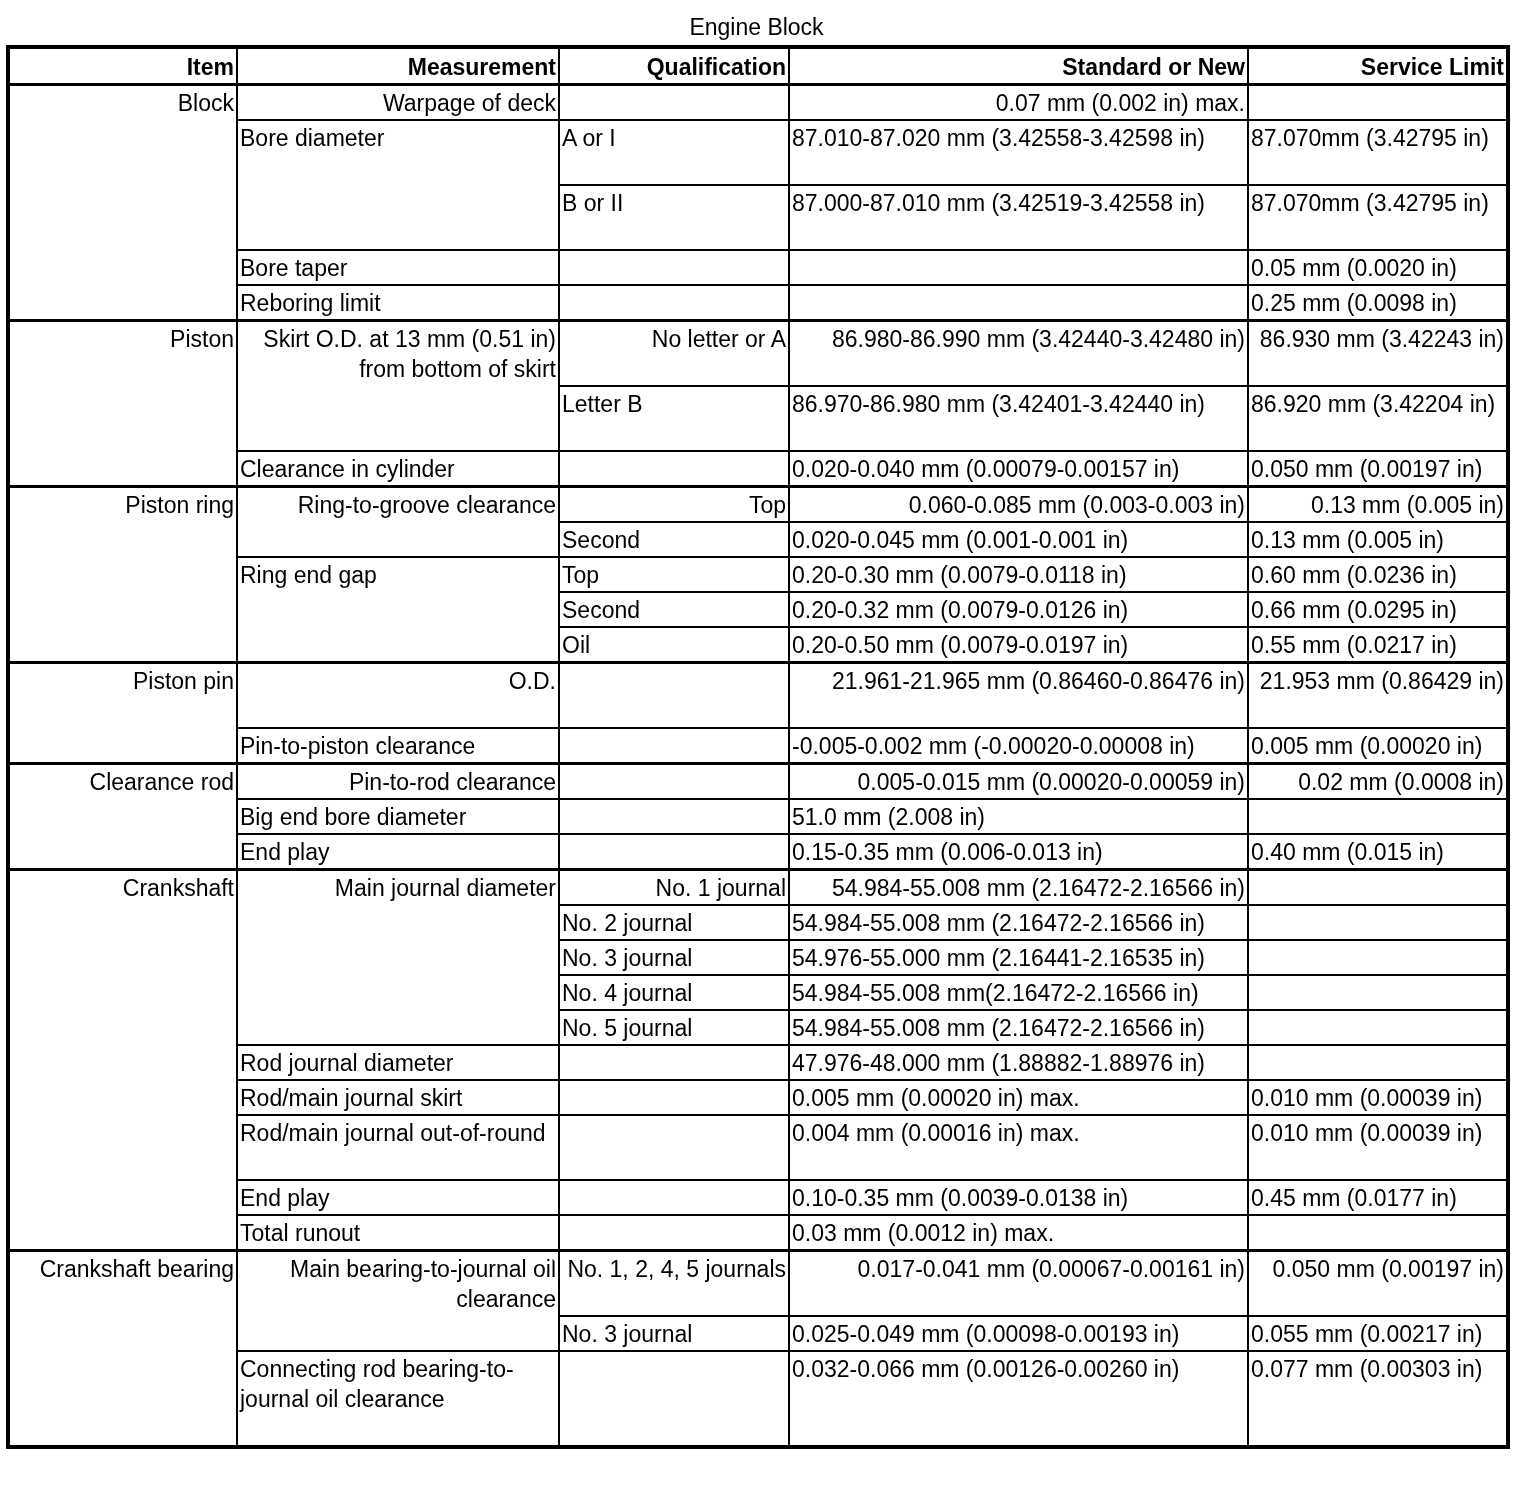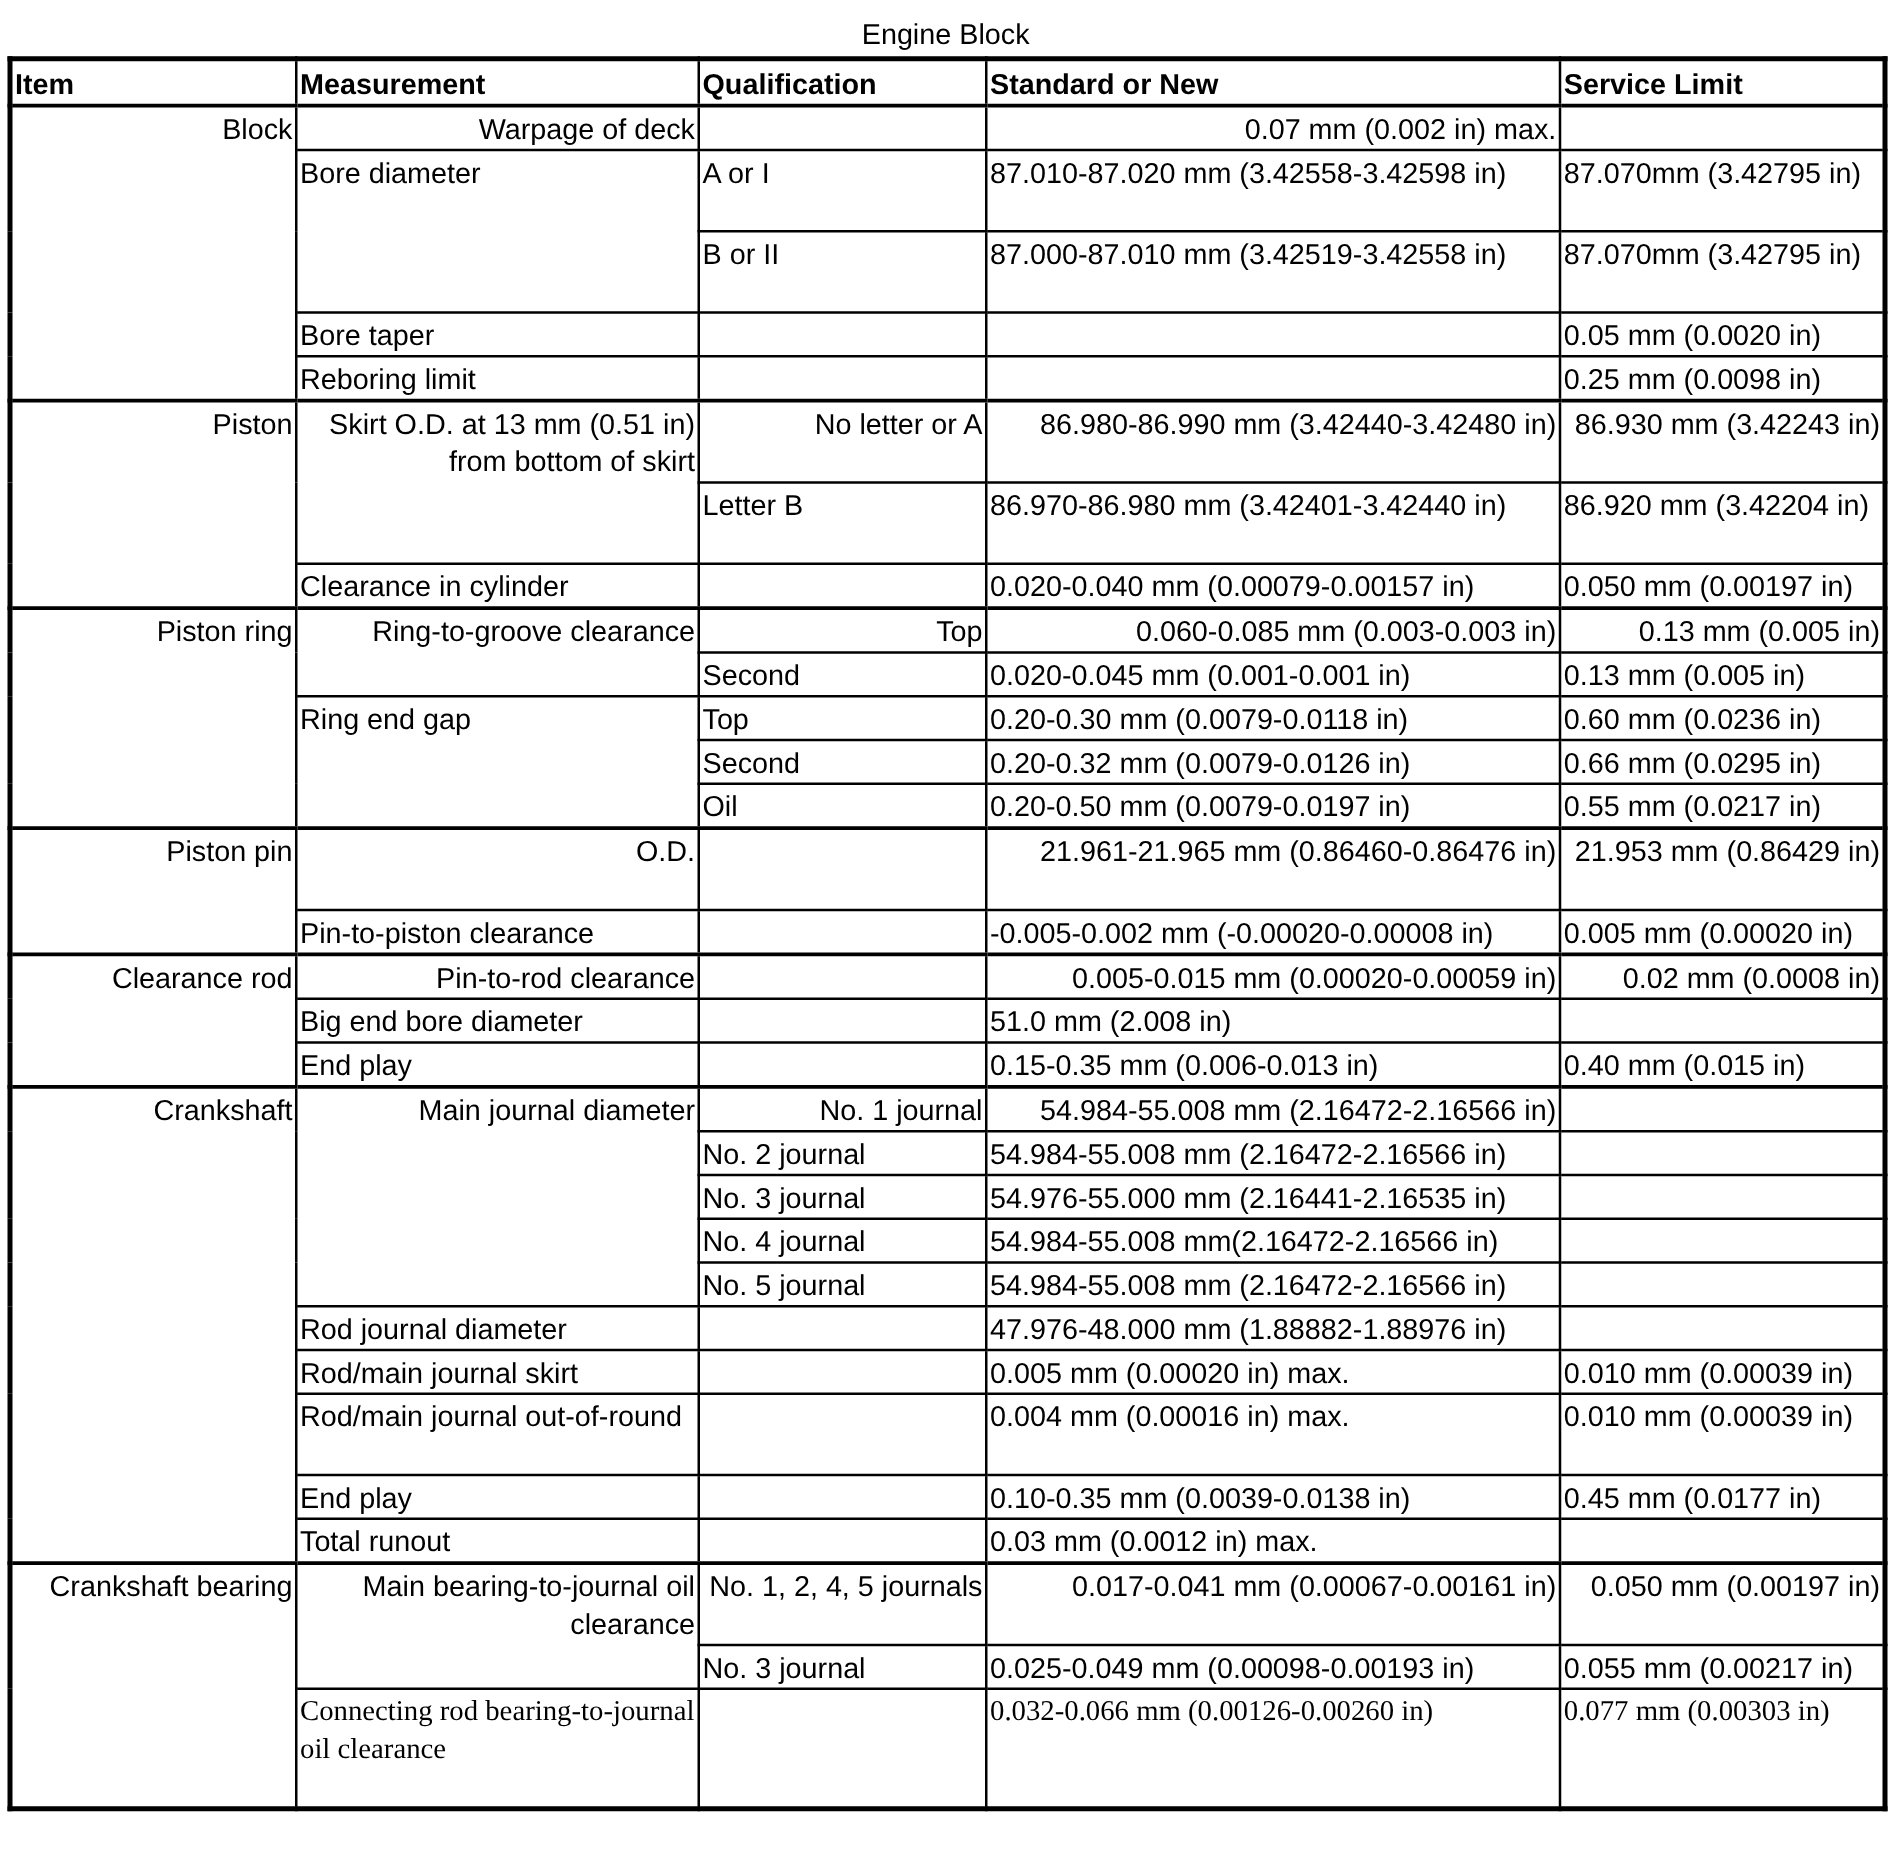--- a/index.html
+++ b/index.html
@@ -5,26 +5,26 @@
   html, body { margin: 0; padding: 0; background: #ffffff; }
   body { width: 1520px; height: 1500px; position: relative; overflow: hidden;
          font-family: "Liberation Sans", sans-serif; color: #000; }
   .title { position: absolute; left: 0; width: 1513px; top: 13px; text-align: center;
            font-size: 23px; line-height: 28px; }
   table { position: absolute; left: 6px; top: 45px; border-collapse: collapse;
           table-layout: fixed; border: 4px solid #000; }
   td, th { border: 2px solid #000; vertical-align: top; padding: 2px 2px 0 2px;
            font-size: 23px; line-height: 30px; text-align: left; overflow: hidden;
            white-space: normal; }
-  th { font-weight: bold; text-align: left; height: 31px; padding-top: 3px;
+  th { font-weight: bold; text-align: right; height: 31px; padding-top: 3px;
        border-bottom-width: 3px; }
   td.grp { border-top-width: 3px; text-align: right; }
   col.c1 { width: 229px; } col.c2 { width: 322px; } col.c3 { width: 230px; }
   col.c4 { width: 459px; } col.c5 { width: 260px; }
-  tr.h1 td { height: 31px; } tr.h2 td { height: 61px; border-radius: 18px; } tr.h3 td { height: 91px; font-family: Liberation Serif, serif; }
+  tr.h1 td { height: 31px; } tr.h2 td { height: 61px; border-radius: 18px; } tr.h3 td { height: 91px; }
 </style>
 </head>
 <body>
 
 <div class="title">Engine Block</div>
 
 <table>
   <colgroup>
       <col class="c1">
       <col class="c2">

